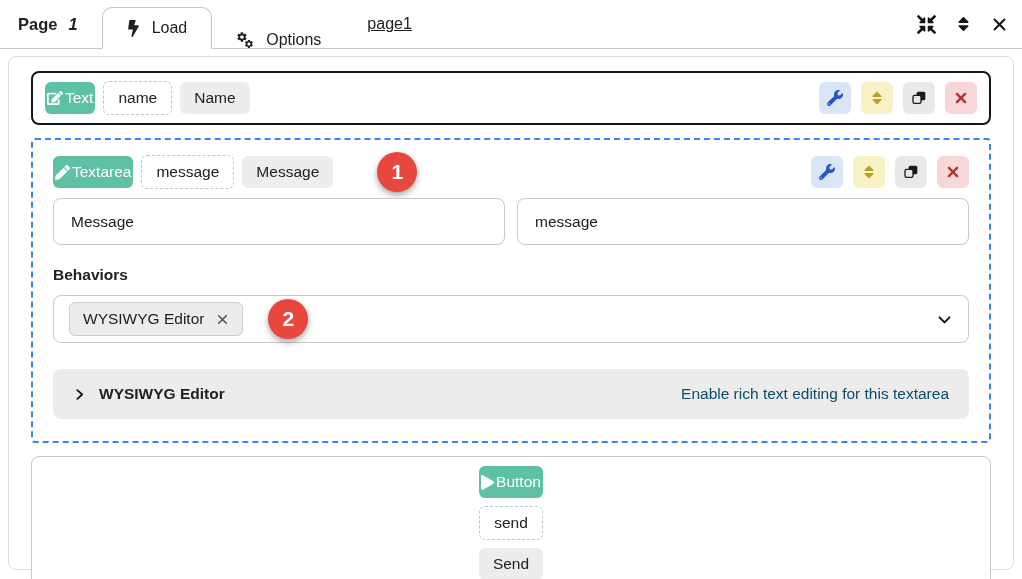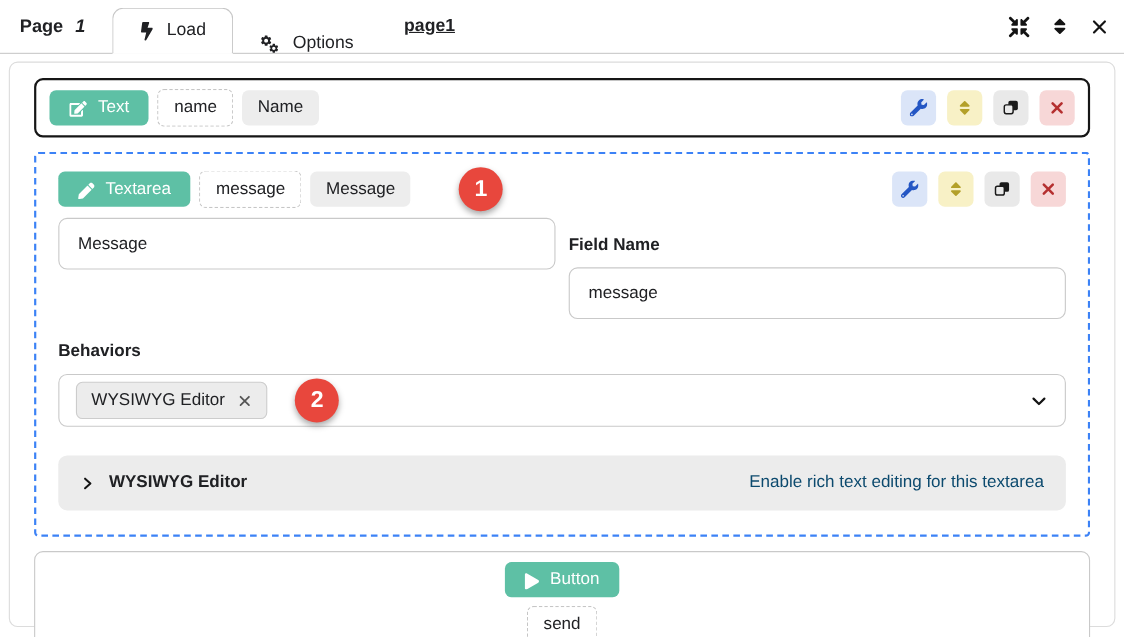--- a/index.html
+++ b/index.html
@@ -12,33 +12,33 @@
   svg { display:block; }
 
   
   .tabbar { height:49px; display:flex; align-items:center; padding-left:18px; padding-right:14px; border-bottom:1px solid #c9c9c9; }
   .page-title { display:flex; align-items:baseline; gap:11px; margin-right:24px; font-size:16.5px;justify-content:flex-end; }
   .page-title .pl { font-weight:bold; }
   .page-title .pn { font-style:italic; font-weight:bold; }
   .tab { display:flex; align-items:center; gap:12px; padding:0 24px; font-size:16px; height:100%; cursor:pointer;margin-top:31px; }
   .tab.active { height:42px; align-self:flex-end; margin-bottom:-1px; background:#fff;
     border:1px solid #c6c6c6; border-bottom:1px solid #fff; border-radius:10px 10px 0 0; }
-  .page-link { font-weight:bold; text-decoration:underline; margin-left:22px; font-size:16px; cursor:pointer; }
+  .page-link { font-weight:normal; text-decoration:underline; margin-left:22px; font-size:16px; cursor:pointer; }
   .tabbar-right { margin-left:auto; display:flex; align-items:center; gap:20px; }
   .tb-icon { cursor:pointer; color:#141414; background:none; border:none; padding:0; display:flex; }
 
   
   .canvas { margin:7px 8px 0; height:514px; border:1px solid #dcdcdc; border-radius:8px; padding:14px 22px; }
 
   .element-row { display:flex; align-items:center; gap:8px; padding:8px 12px; border-radius:8px; background:#fff; }
   .element-row.dark  { border:2px solid #161616; }
   .element-row.light { border:1px solid #c9c9c9; padding:9px 13px; }
 
-  .type-chip { display:flex; align-items:flex-end; gap:10px; background:var(--teal); color:#fff;
-    border-radius:6px; padding:7px 18px; font-size:15.5px; cursor:pointer; border:none; font-family:inherit; }
+  .type-chip { display:flex; align-items:center; gap:2px; background:var(--teal); color:#fff;
+    border-radius:6px; padding:7px 2px; font-size:15.5px; cursor:pointer; border:none; font-family:inherit; }
   .slug-chip { border:1px dashed #c6c6c6; border-radius:6px; padding:7px 14px; font-size:15.5px; background:#fff; cursor:text; }
   .label-chip { background:#ededed; border-radius:6px; padding:7px 14px; font-size:15.5px; cursor:text; }
 
   .actions { margin-left:auto; display:flex; gap:10px; }
   .action-btn { width:32px; height:32px; border-radius:6px; display:flex; align-items:center; justify-content:center;
     border:none; cursor:pointer; padding:0; }
   .action-wrench { background:#dbe5f8; color:#2456c4; }
   .action-sort   { background:#f8f1c6; color:#b3a029; }
   .action-copy   { background:#e9e9e9; color:#1a1a1a; }
   .action-delete { background:#f7d7d7; color:#b53030; }
@@ -193,21 +193,20 @@
             </svg>
         </button>
       </div>
     </div>
 
     <div class="fields-grid">
       <div>
         <input class="text-input" type="text" value="Message" style="">
       </div>
       <div>
-        <div class="field-label">Field Name</div>
         <input class="text-input" type="text" value="message" style="">
       </div>
     </div>
 
     <div class="field-label" style="margin-top:21px;">Behaviors</div>
     <div class="behaviors-select">
       <span class="chip">
         <span>WYSIWYG Editor</span>
         <span class="x">
           <svg width="13" height="13" viewBox="0 0 24 24" fill="none" stroke="currentColor" stroke-width="3" stroke-linecap="round">

